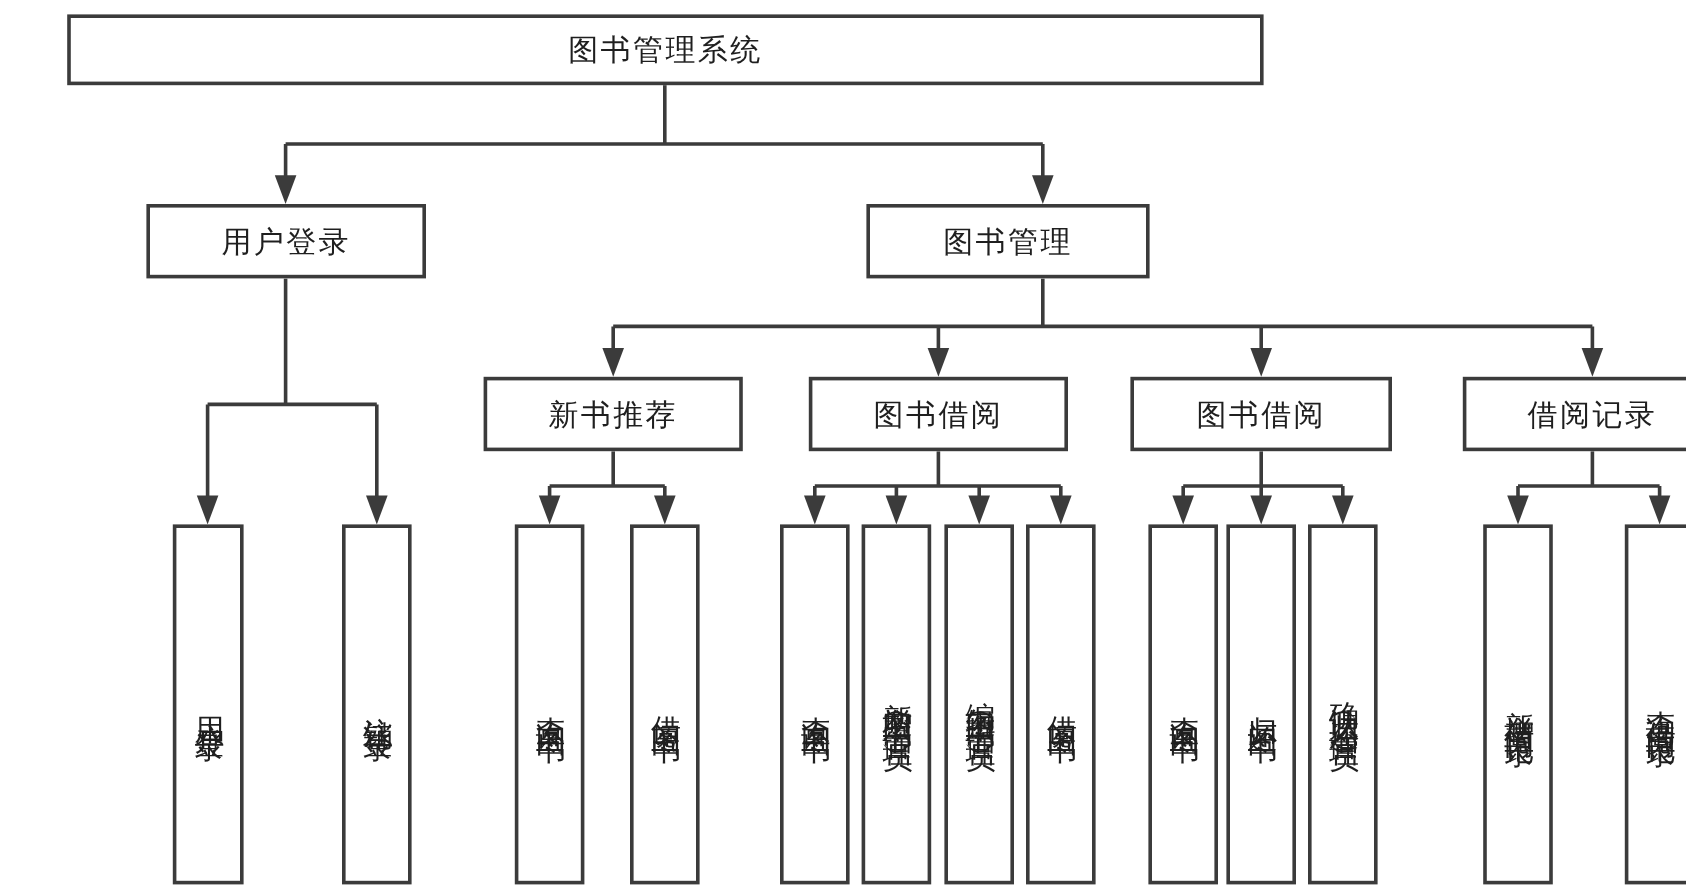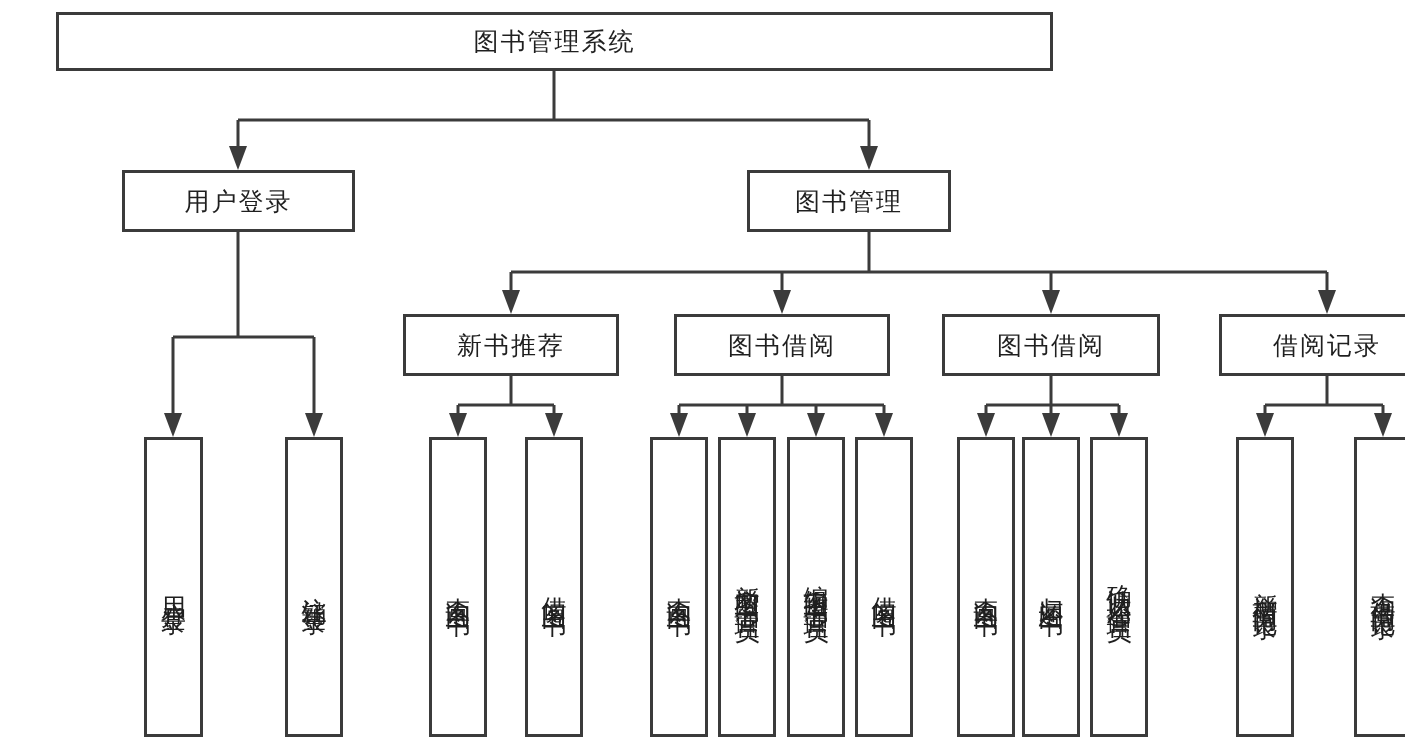--- a/index.html
+++ b/index.html
@@ -105,21 +105,21 @@
       <polygon points="1002,413 1020,413 1011,437"></polygon>
       <polygon points="1070,413 1088,413 1079,437"></polygon>
       <polygon points="1216,413 1234,413 1225,437"></polygon>
       <polygon points="1334,413 1352,413 1343,437"></polygon>
     </g>
   </svg>
 
   <div class="hnode" style="left:16px;top:12px;width:997px;height:59px">图书管理系统</div>
 
   <div class="hnode" style="left:82px;top:170px;width:233px;height:62px">用户登录</div>
-  <div class="hnode" style="left:707px;top:170px;width:204px;height:62px">图书管理</div>
+  <div class="hnode" style="left:682px;top:170px;width:236px;height:62px">图书管理</div>
 
   <div class="hnode" style="left:634px;top:314px;width:216px;height:62px">图书借阅</div>
   <div class="hnode" style="left:363px;top:314px;width:216px;height:62px">新书推荐</div>
   <div class="hnode" style="left:902px;top:314px;width:218px;height:62px">图书借阅</div>
   <div class="hnode" style="left:1179px;top:314px;width:216px;height:62px">借阅记录</div>
 
   <div class="vnode" style="left:104px;top:437px;width:59px;height:300px">
     <span class="vtext">用户登录</span>
   </div>
   <div class="vnode" style="left:245px;top:437px;width:58px;height:300px">

